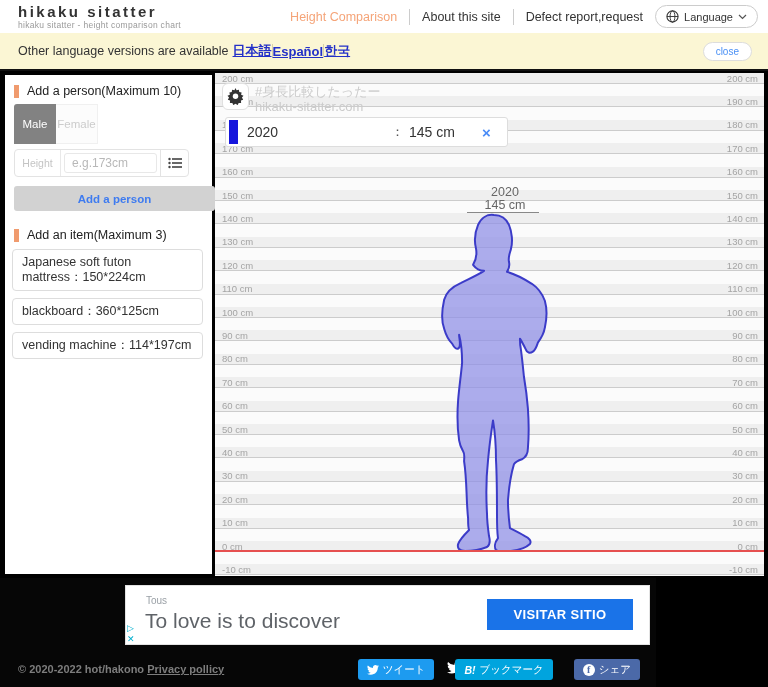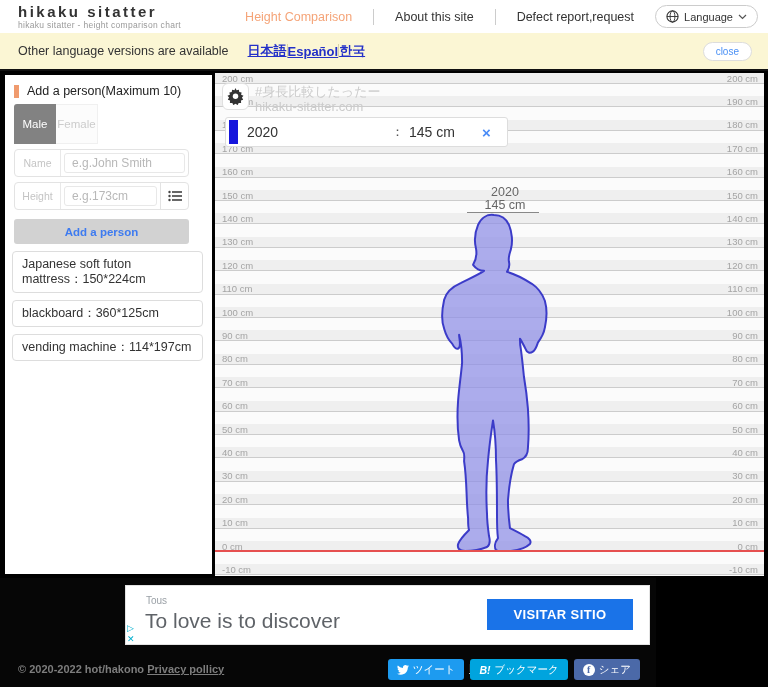--- a/index.html
+++ b/index.html
@@ -3,32 +3,32 @@
 <meta charset="utf-8">
 <style>
   * { margin:0; padding:0; box-sizing:border-box; }
   html,body { width:768px; height:687px; overflow:hidden; font-family:"Liberation Sans", sans-serif; background:#000; }
 
   
   .header { position:relative; width:768px; height:33px; background:#fff; }
   .logo { position:absolute; left:18px; top:4px; }
   .logo-title { font-size:15px; font-weight:bold; letter-spacing:2.5px; color:#333; line-height:15px; }
   .logo-sub { font-size:8.5px; color:#9a9a9a; letter-spacing:0.3px; margin-top:1px; }
-  .nav { position:absolute; right:10px; top:0; height:33px; display:flex; align-items:center; gap:21px; }
+  .nav { position:absolute; right:10px; top:0; height:33px; display:flex; align-items:center; gap:12px; }
   .nav-sep { width:1px; height:16px; background:#ccc; }
   .nav-link { font-size:12.5px; color:#333; cursor:pointer; white-space:nowrap; }
   .nav-link.accent { color:#f5a478; }
   .lang-pill { display:flex; align-items:center; gap:5px; border:1px solid #ccc; border-radius:13px; padding:4px 10px; cursor:pointer; background:#fff; }
   .lang-pill span { font-size:11px; color:#333; }
   .globe-svg, .chev-svg { display:block; }
 
   
   .langbar { position:relative; width:768px; height:38px; background:#fbf6d4; display:flex; align-items:center; border-bottom:2px solid #111; }
   .langbar-msg { font-size:12.5px; color:#333; margin-left:18px; }
-  .langbar-links { display:flex; align-items:center; margin-left:19px; }
+  .langbar-links { display:flex; align-items:center; margin-left:4px; }
   .langbar-links .sep { width:1px; height:14px; background:#d8d2a8; }
   .lang-link { font-size:13px; color:#2330c8; text-decoration:underline; font-weight:bold; cursor:pointer; }
   .close-pill { position:absolute; right:16px; top:9px; border:1px solid #ddd; background:#fff; border-radius:11px; padding:3px 12px; font-size:10px; color:#4a90f5; cursor:pointer; }
 
   
   .frame { position:relative; width:768px; height:507px; background:#000; }
 
   
   .sidebar { position:absolute; left:5px; top:4px; width:207px; height:499px; background:#fff; }
   .side-heading { display:flex; align-items:center; gap:8px; margin:9px 0 6px 9px; }
@@ -39,21 +39,21 @@
   .gender-btn.sel { background:#828282; color:#fff; border-radius:3px 0 0 0; }
   .gender-btn.unsel { background:#fcfcfc; color:#ccc; border:1px solid #f0f0f0; border-left:none; }
   .field-row { display:flex; align-items:stretch; margin:5px 0 0 9px; width:175px; height:28px; border:1px solid #e3e3e3; border-radius:4px; background:#fff; }
   .field-label { width:46px; display:flex; align-items:center; justify-content:center; font-size:10.5px; color:#c4c4c4; border-right:1px solid #e9e9e9; }
   .field-input-wrap { flex:1; display:flex; align-items:center; padding:3px; }
   .field-input { width:100%; height:100%; border:1px solid #e8e8e8; border-radius:3px; font-size:12px; color:#333; padding-left:7px; outline:none; font-family:"Liberation Sans",sans-serif; }
   .field-input::placeholder { color:#b8b8b8; }
   .icon-cell { width:28px; display:flex; align-items:center; justify-content:center; border-left:1px solid #e3e3e3; cursor:pointer; }
   .swatch { width:90px; height:16px; background:#000; border-radius:2px; margin-left:6px; }
   .colour-arrow { margin-left:auto; margin-right:9px; font-size:9px; color:#333; }
-  .add-person-btn { margin:9px 0 0 9px; width:175px; height:25px; background:#d2d2d2; border:none; border-radius:3px; color:#3e7bf0; font-weight:bold; font-size:11.5px; cursor:pointer; font-family:"Liberation Sans",sans-serif; }
+  .add-person-btn { margin:9px 0 0 9px; width:201px; height:25px; background:#d2d2d2; border:none; border-radius:3px; color:#3e7bf0; font-weight:bold; font-size:11.5px; cursor:pointer; font-family:"Liberation Sans",sans-serif; }
   .item-btn { display:block; margin:7px 0 0 7px; width:191px; border:1px solid #ddd; border-radius:4px; background:#fff; text-align:left; font-size:12.5px; color:#333; padding:5px 9px; line-height:15px; cursor:pointer; font-family:"Liberation Sans",sans-serif; }
 
   
   .chart { position:absolute; left:215px; top:2px; width:549px; height:503px; overflow:hidden;
            background:repeating-linear-gradient(to bottom, #efefef 0px, #efefef 10px, #cccccc 10px, #cccccc 11px, #fbfbfb 11px, #fbfbfb 23.4px); }
   .scale-label { position:absolute; font-size:9.5px; color:#a4a4a4; height:10px; line-height:10px; }
   .scale-label.left { left:7px; }
   .scale-label.right { right:6px; }
   .ground-line { position:absolute; left:0; right:0; top:477px; height:2px; background:#e65050; z-index:3; }
   .gear-btn { position:absolute; left:7px; top:10px; width:27px; height:27px; background:#fff; border:1px solid #e0e0e0; border-radius:6px; display:flex; align-items:center; justify-content:center; cursor:pointer; z-index:4; }
@@ -72,21 +72,21 @@
   .bottom { position:relative; width:656px; height:109px; background:#060606; }
   .ad { position:absolute; left:125px; top:7px; width:525px; height:60px; background:#fff; border:1px solid #e3e3e3; }
   .ad-advertiser { position:absolute; left:20px; top:9px; font-size:10px; color:#9aa0a6; }
   .ad-headline { position:absolute; left:19px; top:23px; font-size:21px; color:#5f6368; }
   .ad-cta { position:absolute; right:16px; top:13px; width:146px; height:31px; background:#1a73e8; border:none; color:#fff; font-weight:bold; font-size:13px; letter-spacing:0.4px; cursor:pointer; font-family:"Liberation Sans",sans-serif; }
   .ad-choice { position:absolute; left:1px; color:#00aecd; font-size:9px; cursor:pointer; line-height:9px; }
   .footer-copy { position:absolute; left:18px; top:85px; font-size:11px; color:#7d7d7d;font-weight:bold; }
   .footer-copy a { color:#7d7d7d; text-decoration:underline; cursor:pointer; }
   .notif { position:absolute; left:447px; top:83px; display:flex; align-items:center; gap:7px; cursor:pointer; }
   .notif span { font-size:11px; color:#c8c8c8; text-decoration:underline; }
-  .share-group { position:absolute; right:16px; top:81px; display:flex; gap:6px;border-radius:7px; }
+  .share-group { position:absolute; right:16px; top:81px; display:flex; gap:21px;border-radius:7px; }
   .share-btn { height:21px; border:none; border-radius:3px; color:#fff; font-size:10.5px; display:flex; align-items:center; gap:4px; padding:0 9px; cursor:pointer; font-family:"Liberation Sans",sans-serif; }
   .share-btn.tw { background:#1d9bf0; }
   .share-btn.hb { background:#00a4de; }
   .share-btn.fb { background:#4b69a8; }
   .hb-b { font-weight:bold; font-style:italic; }
   .fb-circ { width:12px; height:12px; background:#fff; color:#4b69a8; border-radius:50%; font-size:10px; font-weight:bold; display:flex; align-items:center; justify-content:center; font-family:"Liberation Serif",serif; }
 </style>
 </head>
 <body>
 
@@ -132,26 +132,20 @@
   <div class="sidebar">
     <div class="side-heading">
       <div class="bullet"></div>
       <span>Add a person(Maximum 10)</span>
     </div>
     <div class="gender">
       <div class="gender-btn sel">Male</div>
       <div class="gender-btn unsel">Female</div>
     </div>
 
-    <div class="field-row">
-      <div class="field-label">Name</div>
-      <div class="field-input-wrap">
-        <input class="field-input" type="text" placeholder="e.g.John Smith" style="">
-      </div>
-    </div>
 
     <div class="field-row">
       <div class="field-label">Height</div>
       <div class="field-input-wrap">
         <input class="field-input" type="text" placeholder="e.g.173cm" style="">
       </div>
       <div class="icon-cell">
         <svg width="14" height="12" viewBox="0 0 14 12">
           <circle cx="1.5" cy="2" r="1.2" fill="#444"></circle>
             <rect x="4" y="1.2" width="10" height="1.6" fill="#444"></rect>
@@ -159,20 +153,24 @@
             <rect x="4" y="5.2" width="10" height="1.6" fill="#444"></rect>
           <circle cx="1.5" cy="10" r="1.2" fill="#444"></circle>
             <rect x="4" y="9.2" width="10" height="1.6" fill="#444"></rect>
         </svg>
       </div>
     </div>
 
 
     <button class="add-person-btn">Add a person</button>
 
+    <div class="side-heading" style="margin-top:17px;">
+      <div class="bullet"></div>
+      <span>Add an item(Maximum 3)</span>
+    </div>
     <button class="item-btn">Japanese soft futon mattress：150*224cm</button>
     <button class="item-btn">blackboard：360*125cm</button>
     <button class="item-btn">vending machine：114*197cm</button>
   </div>
 
   <div class="chart" id="chart">
     <div class="ground-line"></div>
 
     <div class="gear-btn">
       <svg width="17" height="17" viewBox="0 0 20 20">

